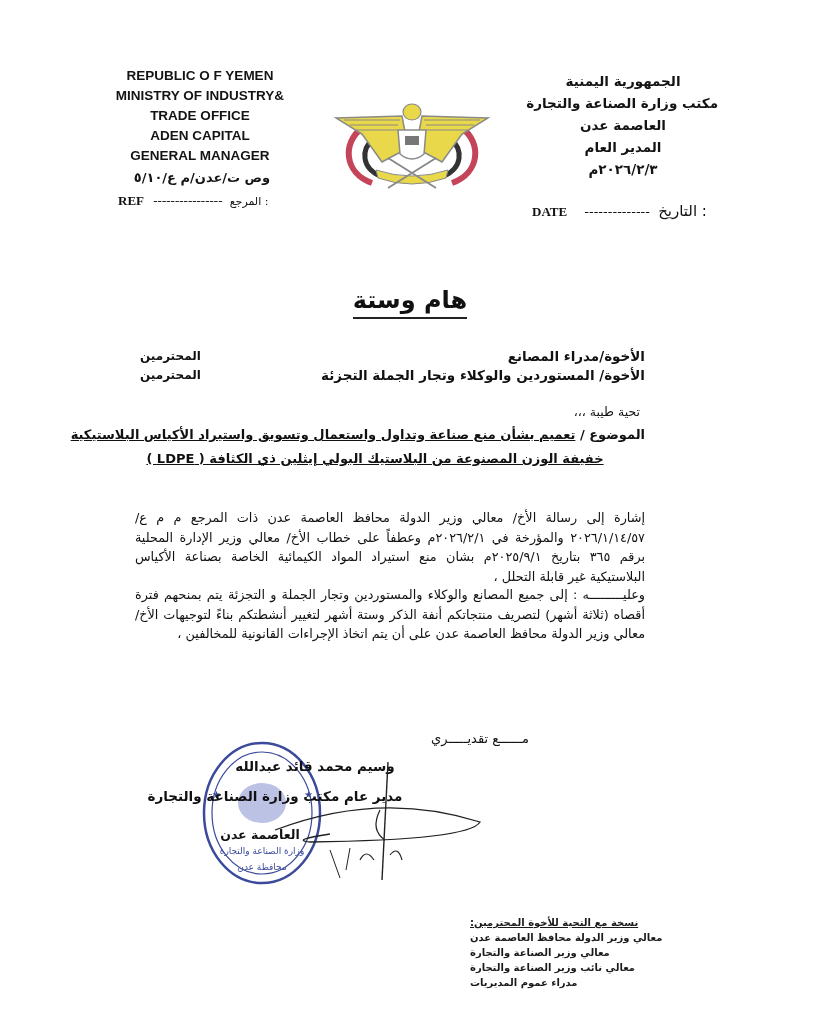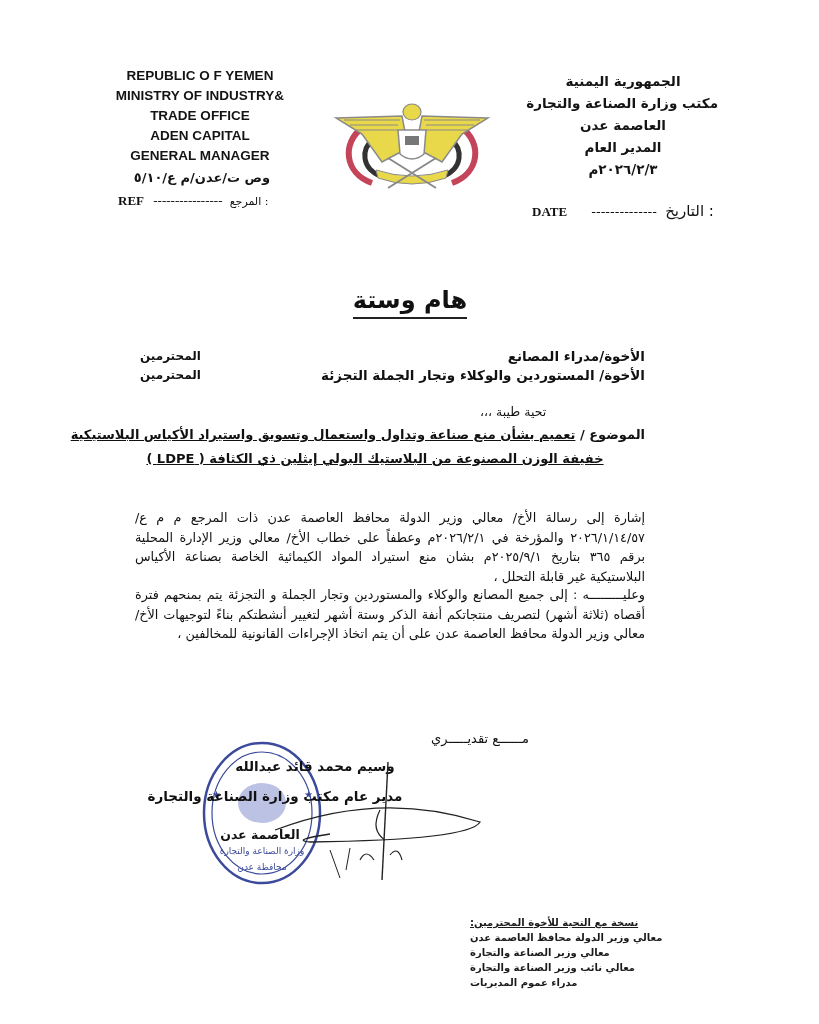--- a/index.html
+++ b/index.html
@@ -7,29 +7,29 @@
   .abs { position: absolute; }
   .en-header { left: 100px; top: 66px; width: 200px; text-align: center; font-family: "Liberation Sans", sans-serif; font-weight: bold; font-size: 13.5px; line-height: 20px; color: #141414; }
   .en-header div { white-space: nowrap; }
   .ref-ar-code { left: 112px; top: 170px; width: 180px; text-align: center; direction: rtl; font-weight: bold; font-size: 13px; color: #141414; }
   .ref-line { left: 118px; top: 193px; width: 180px; font-family: "Liberation Serif", serif; font-size: 13px; direction: ltr; white-space: nowrap; }
   .ref-line .ref-en { font-weight: bold; margin-right: 6px; }
   .ref-line .ref-ar { font-family: "DejaVu Sans", sans-serif; font-size: 11px; margin-left: 4px; }
   .ar-header { left: 528px; top: 70px; width: 190px; text-align: center; direction: rtl; font-weight: bold; font-size: 13.5px; line-height: 22px; color: #141414; }
   .ar-header div { white-space: nowrap; }
   .date-line { left: 532px; top: 202px; width: 200px; font-size: 13px; direction: ltr; white-space: nowrap; }
-  .date-line .date-en { font-family: "Liberation Serif", serif; font-weight: bold; margin-right: 20px; }
+  .date-line .date-en { font-family: "Liberation Serif", serif; font-weight: bold; margin-right: 13px; }
   .date-line .date-ar { font-size: 15px; margin-left: 4px; }
   .emblem { left: 332px; top: 98px; width: 160px; height: 96px; }
   .urgent { left: 300px; top: 286px; width: 220px; text-align: center; direction: rtl; font-weight: bold; font-size: 24px; }
   .urgent span { border-bottom: 2px solid #222; padding-bottom: 3px; }
   .addr { left: 140px; top: 347px; width: 505px; direction: rtl; font-weight: bold; font-size: 13.5px; line-height: 19px; }
   .addr .row { display: flex; justify-content: space-between; white-space: nowrap; }
   .addr .hon { font-size: 12px; }
-  .greeting { left: 480px; top: 404px; width: 160px; direction: rtl; text-align: left; font-size: 12.5px; }
+  .greeting { left: 480px; top: 404px; width: 160px; direction: rtl; text-align: right; font-size: 12.5px; }
   .subject { left: 135px; top: 423px; width: 510px; direction: rtl; text-align: right; font-weight: bold; font-size: 13px; line-height: 24px; white-space: nowrap; }
   .subject .u { text-decoration: underline; }
   .subject .line2 { text-align: center; padding-right: 30px; }
   .para { left: 135px; width: 510px; direction: rtl; text-align: justify; text-align-last: right; font-size: 12.8px; line-height: 19.5px; }
   .p1 { top: 508px; }
   .p2 { top: 585px; }
   .regards { left: 395px; top: 731px; width: 170px; direction: rtl; text-align: center; font-size: 13px; }
   .sig-name { left: 165px; top: 758px; width: 300px; direction: rtl; text-align: center; font-weight: bold; font-size: 13.5px; z-index: 2; }
   .sig-title { left: 125px; top: 788px; width: 300px; direction: rtl; text-align: center; font-weight: bold; font-size: 13.5px; z-index: 2; }
   .sig-city { left: 205px; top: 827px; width: 110px; direction: rtl; text-align: center; font-weight: bold; font-size: 12.5px; z-index: 2; }

